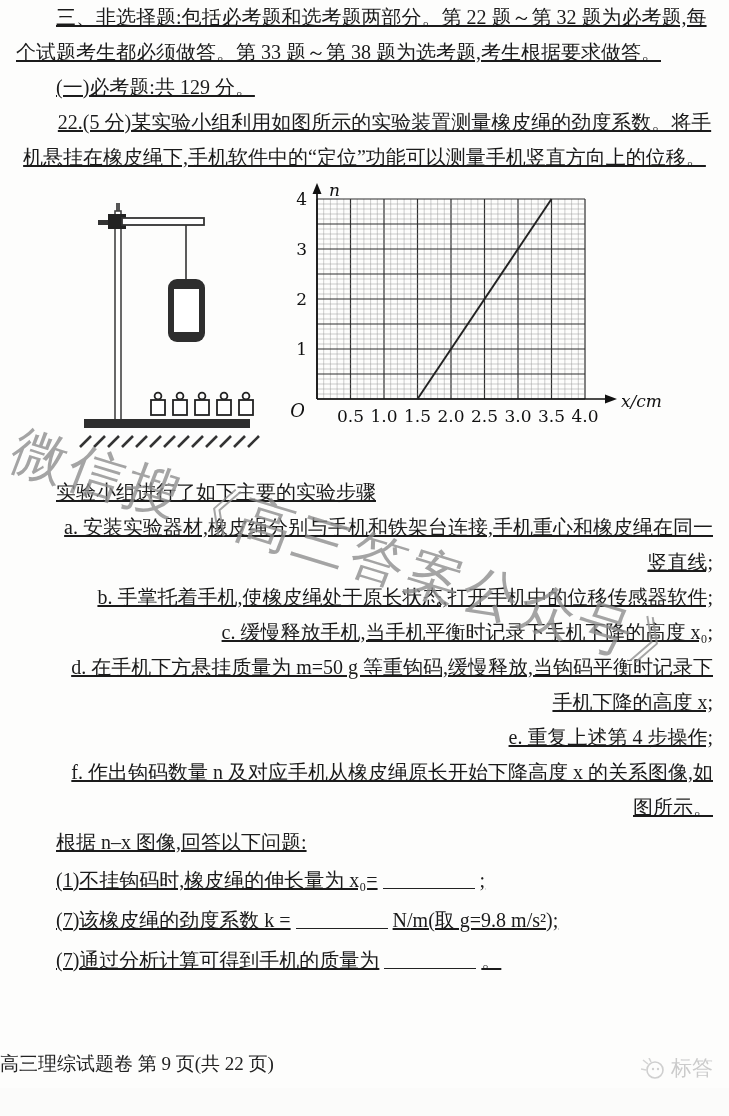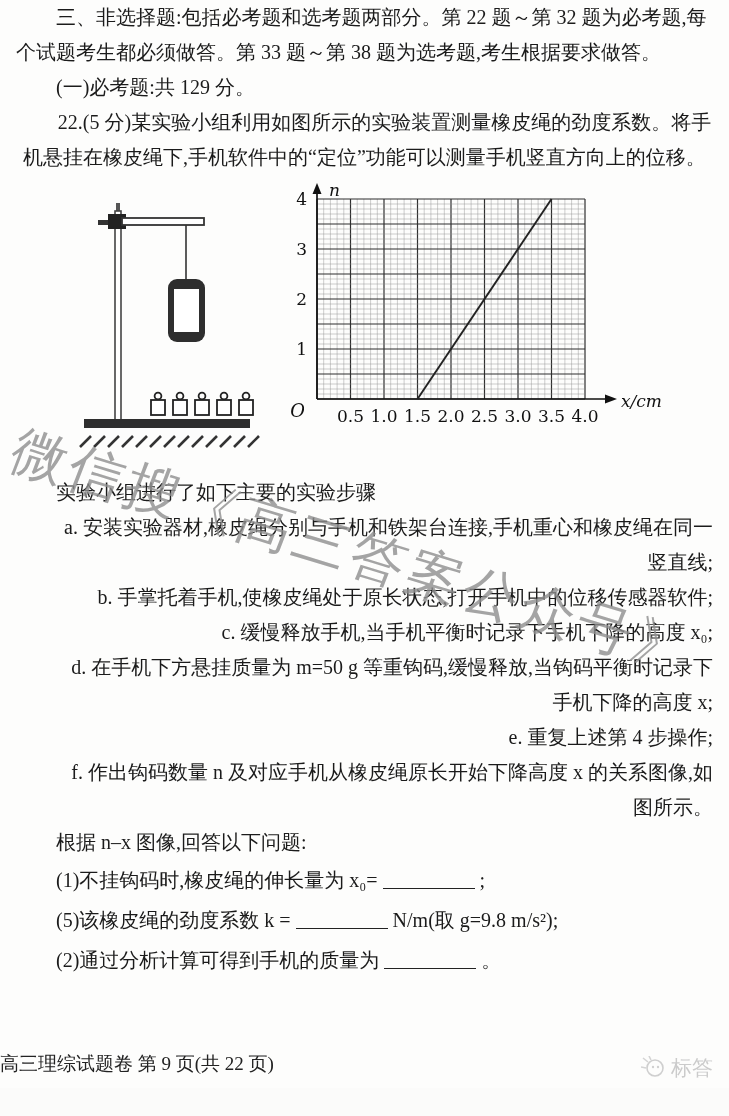--- a/index.html
+++ b/index.html
@@ -10,20 +10,21 @@
     font-family:"Liberation Serif","DejaVu Serif",serif;
   }
   .page {
     position:relative;
     width:729px; height:1088px;
     overflow:hidden;
     color:#1b1b1b;
     font-size:20px;
     line-height:35px;
     background:#fdfdfc;
+    text-decoration:underline;
   }
   .page p { margin:0; padding:0 16px; }
   .indent { text-indent:2em; }
   .p-sec { padding-top:20px; }
   .p-part { margin-top:1px; }
   .p-stem { margin-top:1px;text-align:center; }
   .figure {
     margin:8px 0 4px 0;
     padding:0 10px 0 58px;
     display:flex;
@@ -60,21 +61,21 @@
     position:absolute;
     left:0; right:0; bottom:12px;
     text-align:left;
     font-size:19px;
     line-height:24px;
     color:#222;
   }
   .answer-logo {
     position:absolute;
     right:16px; bottom:8px;
-    display:flex; align-items:flex-start; gap:4px;
+    display:flex; align-items:flex-end; gap:4px;
     color:#cbcbcb;
     font-size:21px;
     line-height:24px;
   }
   svg text { font-family:"DejaVu Serif","Liberation Serif",serif; }
 </style>
 </head>
 <body>
 
 <div class="page">
@@ -225,22 +226,22 @@
   <p class="indent p-intro">实验小组进行了如下主要的实验步骤</p>
   <p class="indent step">a. 安装实验器材,橡皮绳分别与手机和铁架台连接,手机重心和橡皮绳在同一竖直线;</p>
   <p class="indent step">b. 手掌托着手机,使橡皮绳处于原长状态,打开手机中的位移传感器软件;</p>
   <p class="indent step">c. 缓慢释放手机,当手机平衡时记录下手机下降的高度 x₀;</p>
   <p class="indent step">d. 在手机下方悬挂质量为 m=50 g 等重钩码,缓慢释放,当钩码平衡时记录下手机下降的高度 x;</p>
   <p class="indent step">e. 重复上述第 4 步操作;</p>
   <p class="indent step">f. 作出钩码数量 n 及对应手机从橡皮绳原长开始下降高度 x 的关系图像,如图所示。</p>
   <p class="indent p-follow">根据 n–x 图像,回答以下问题:</p>
 
   <p class="indent q-blank"><span>(1)不挂钩码时,橡皮绳的伸长量为 x₀=</span><span class="blank-line"></span><span>;</span></p>
-  <p class="indent q-blank"><span>(5)该橡皮绳的劲度系数 k =</span><span class="blank-line"></span><span>N/m(取 g=9.8 m/s²);</span></p>
-  <p class="indent q-blank"><span>(2)通过分析计算可得到手机的质量为</span><span class="blank-line"></span><span>。</span></p>
+  <p class="indent q-blank"><span>(7)该橡皮绳的劲度系数 k =</span><span class="blank-line"></span><span>N/m(取 g=9.8 m/s²);</span></p>
+  <p class="indent q-blank"><span>(7)通过分析计算可得到手机的质量为</span><span class="blank-line"></span><span>。</span></p>
 
   <div class="watermark">微信搜《高三答案公众号》</div>
 
   <div class="footer">高三理综试题卷 第 9 页(共 22 页)</div>
 
   <div class="answer-logo">
     <svg width="26" height="22" viewBox="0 0 26 22">
       <circle cx="14" cy="12" r="8" fill="none" stroke="#cfcfcf" stroke-width="1.6"></circle>
       <path d="M7 6 L2 2 M10 4 L8 0 M5 12 L0 11" stroke="#d4d4d4" stroke-width="1.6" fill="none"></path>
       <circle cx="12" cy="11" r="1.2" fill="#d0d0d0"></circle>

